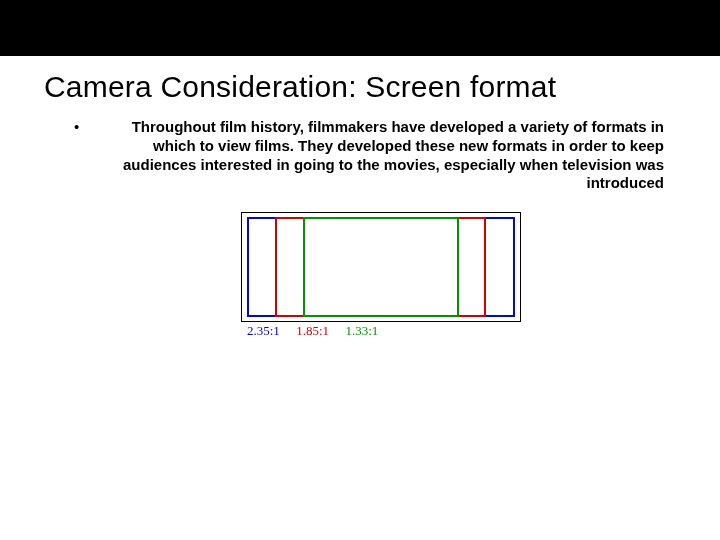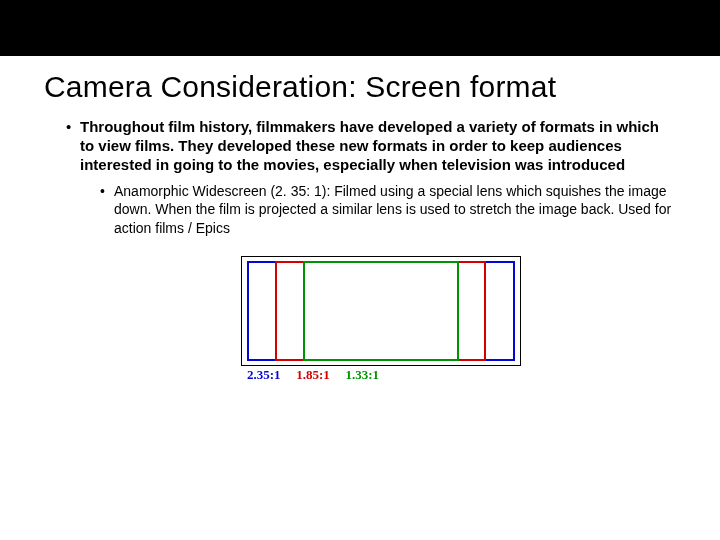--- a/index.html
+++ b/index.html
@@ -27,23 +27,24 @@
     background: #000;
   }
   .title {
     position: relative;
     font-size: 30px;
     font-weight: 400;
     margin: 34px 0 14px 0;
     letter-spacing: 0.2px;
   }
   ul.level1 {
-    margin: 4px;
+    margin: 12px;
     padding-left: 18px;
     list-style: none;
+    text-align: right;
   }
   ul.level1 > li {
     position: relative;
     font-size: 15px;
     font-weight: 700;
     line-height: 1.25;
     padding-left: 14px;
     margin-bottom: 6px;
   }
   ul.level1 > li::before {
@@ -118,40 +119,39 @@
     height: 100px;
     border: 2px solid #009400;
     box-sizing: border-box;
   }
   .label-row {
     position: absolute;
     left: 52px;
     top: 116px;
     font-family: "Times New Roman", Times, serif;
     font-size: 13px;
-    font-weight: 700;
+    font-weight: 400;
   }
   .label-row span { display: inline-block; }
   .l-235 { color: #0007d8; width: 46px; }
   .l-185 { color: #d40000; width: 46px; }
   .l-133 { color: #009400; }
 </style>
 </head>
 <body>
 
 <div class="slide">
   <div class="top-bar"></div>
 
   <div class="title">Camera Consideration: Screen format</div>
 
   <ul class="level1">
     <li>
       <span>Throughout film history, filmmakers have developed a variety of formats in which to view films.  They developed these new formats in order to keep audiences interested in going to the movies, especially when television was introduced</span>
       <ul class="level2">
-        <li>Anamorphic Widescreen (2. 35: 1): Filmed using a special lens which squishes the image down.  When the film is projected a similar lens is used to stretch the image back.  Used for action films / Epics</li>
       </ul>
     </li>
   </ul>
 
   <div class="diagram-wrap">
     <div class="diagram">
       <div class="outer-border"></div>
       <div class="box-235"></div>
       <div class="box-185"></div>
       <div class="box-133"></div>

